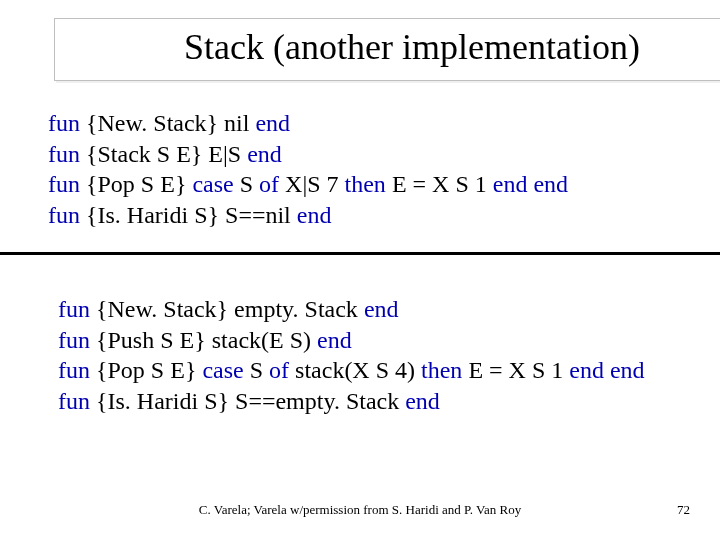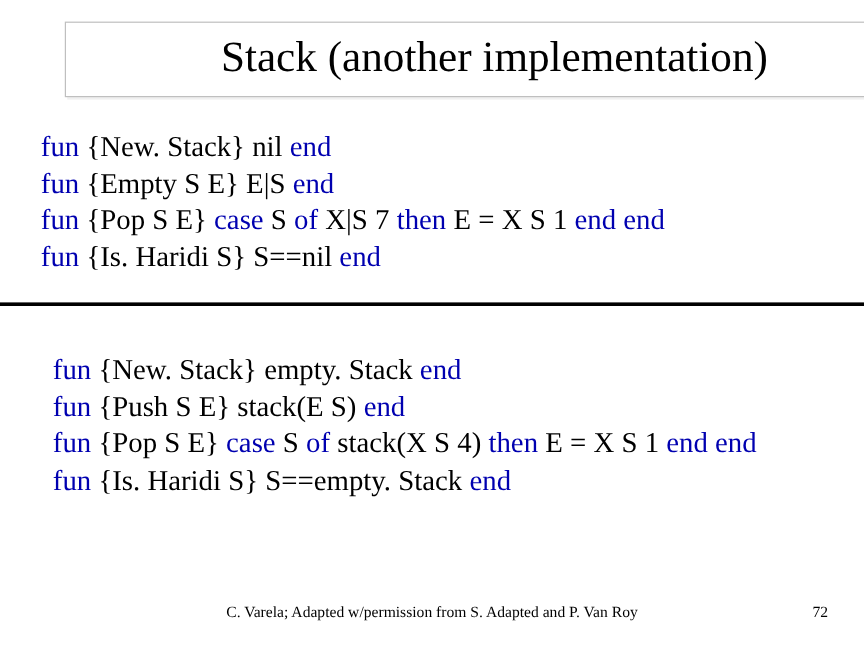--- a/index.html
+++ b/index.html
@@ -30,21 +30,21 @@
     box-sizing: border-box;
   }
   .title-box h1 {
     margin: 0;
     font-weight: normal;
     font-size: 36px;
     line-height: 1.15;
   }
   .block {
     position: absolute;
-    left: 34px;
+    left: 48px;
     width: 650px;
     font-size: 24px;
     line-height: 1.28;
   }
   .block1 { top: 108px; }
   .block2 { top: 294px; margin-left: 10px; }
   .codeline { white-space: nowrap; }
   .kw { color: #0000B0; }
   .divider {
     position: absolute;
@@ -83,21 +83,21 @@
   </div>
 
   <div class="block block1">
     <div class="codeline">
       <span class="kw">fun</span>
       <span>{New. Stack} nil </span>
       <span class="kw">end</span>
     </div>
     <div class="codeline">
       <span class="kw">fun</span>
-      <span>{Empty S E} E|S </span>
+      <span>{Stack S E} E|S </span>
       <span class="kw">end</span>
     </div>
     <div class="codeline">
       <span class="kw">fun</span>
       <span> {Pop S E} </span>
       <span class="kw">case</span>
       <span> S </span>
       <span class="kw">of</span>
       <span>  X|S 7 </span>
       <span class="kw">then</span>
@@ -138,17 +138,17 @@
       <span class="kw">end</span>
     </div>
     <div class="codeline">
       <span class="kw">fun</span>
       <span>{Is. Haridi S} S==empty. Stack </span>
       <span class="kw">end</span>
     </div>
   </div>
 
   <div class="footer">
-    <span class="credit">C. Varela; Adapted w/permission from S. Adapted and P. Van Roy</span>
+    <span class="credit">C. Varela; Varela w/permission from S. Haridi and P. Van Roy</span>
     <span class="pagenum">72</span>
   </div>
 
 </div>
 
 </body></html>

